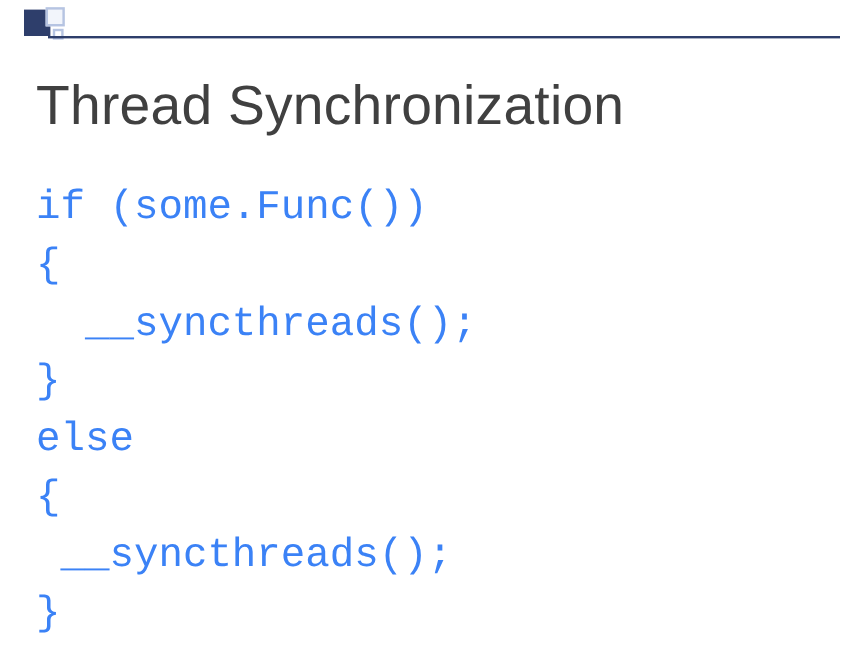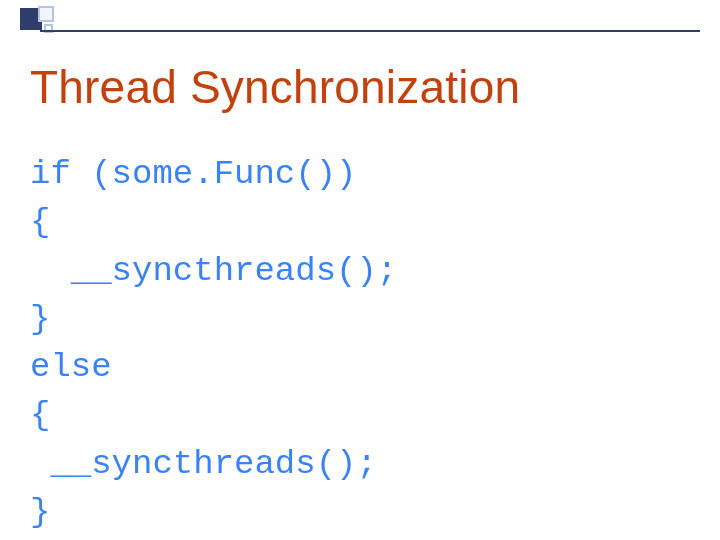--- a/index.html
+++ b/index.html
@@ -59,21 +59,21 @@
     left: 40px;
     right: 20px;
     height: 0;
     border-top: 2px solid #2e3e6b;
   }
   .title {
     position: absolute;
     top: 60px;
     left: 30px;
     font-size: 46px;
-    color: #c2410c;
+    color: #404040;
     font-weight: normal;
     letter-spacing: 0.2px;
   }
   .code-block {
     position: absolute;
     top: 150px;
     left: 30px;
     font-family: "Courier New", Courier, monospace;
     font-size: 34px;
     line-height: 1.42;

